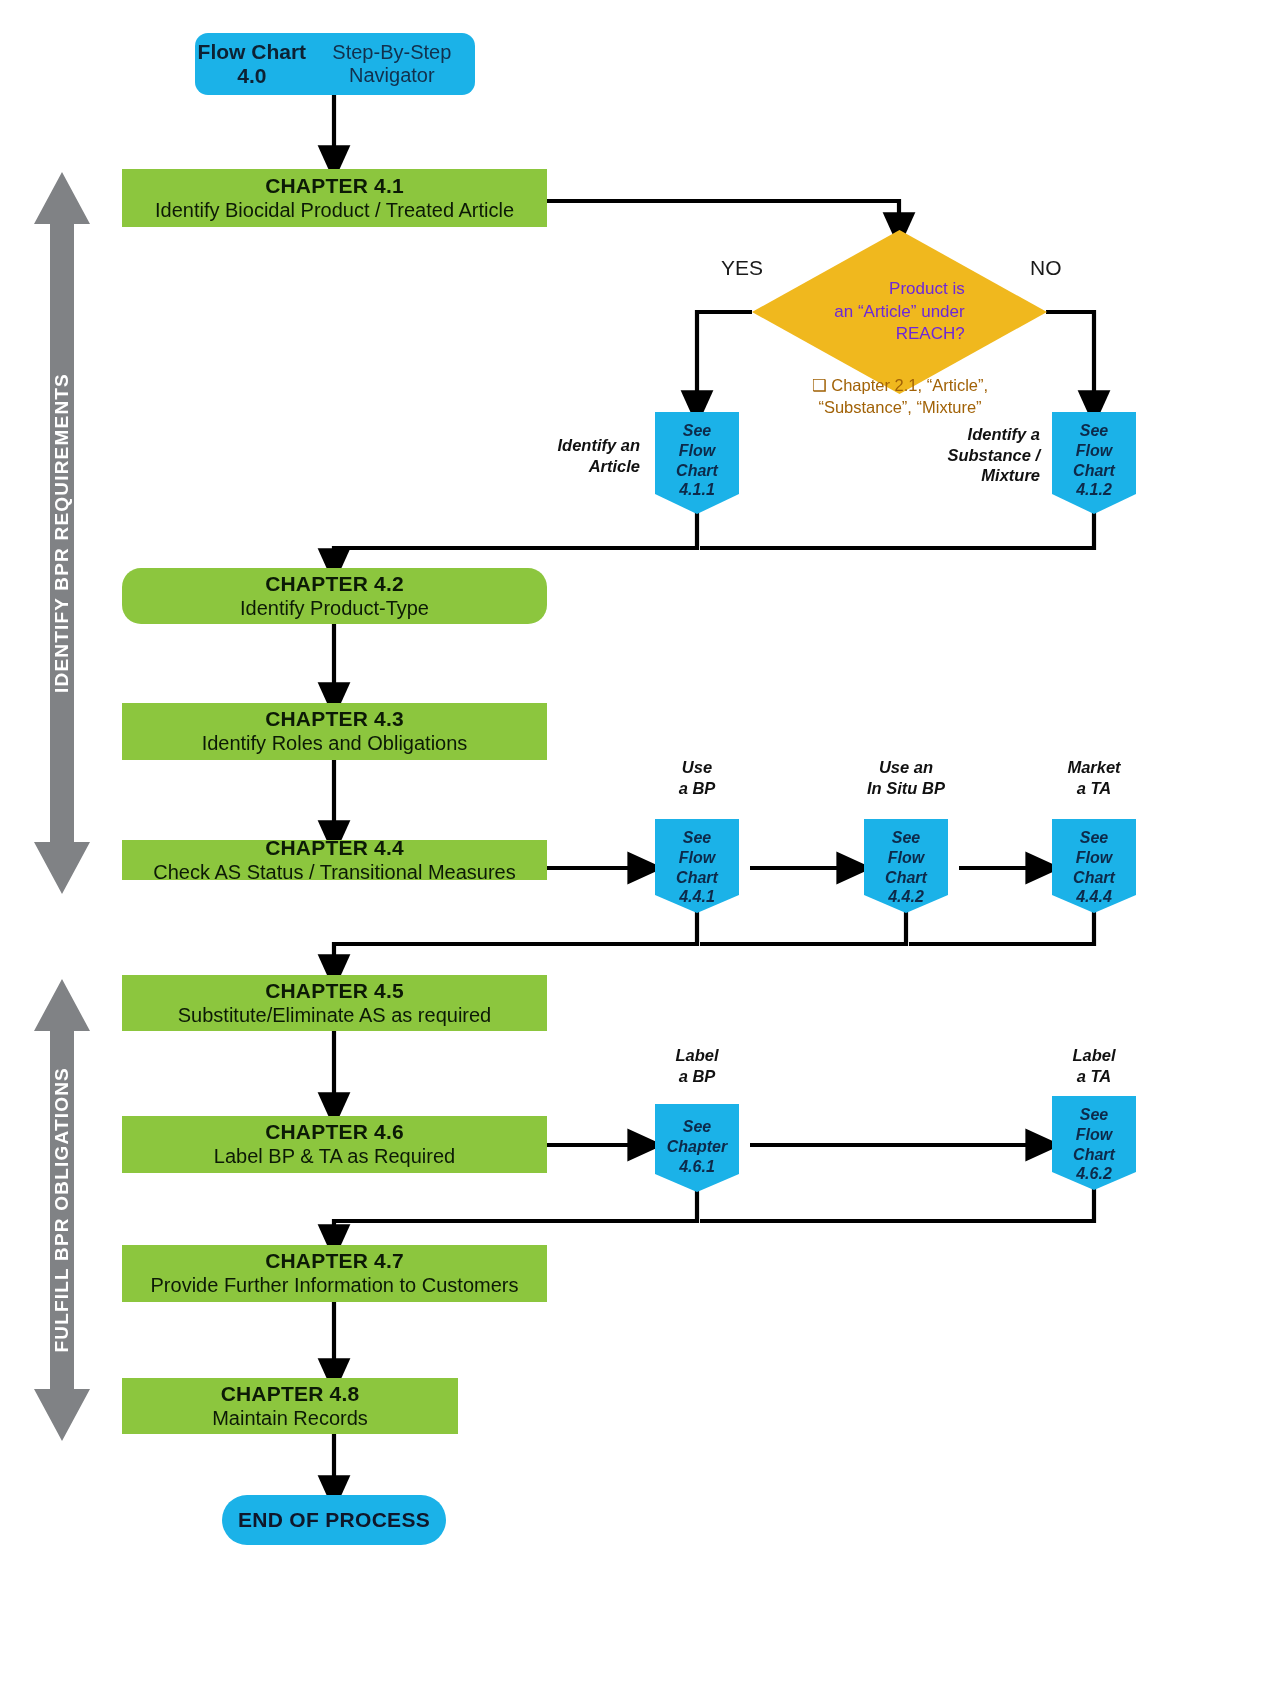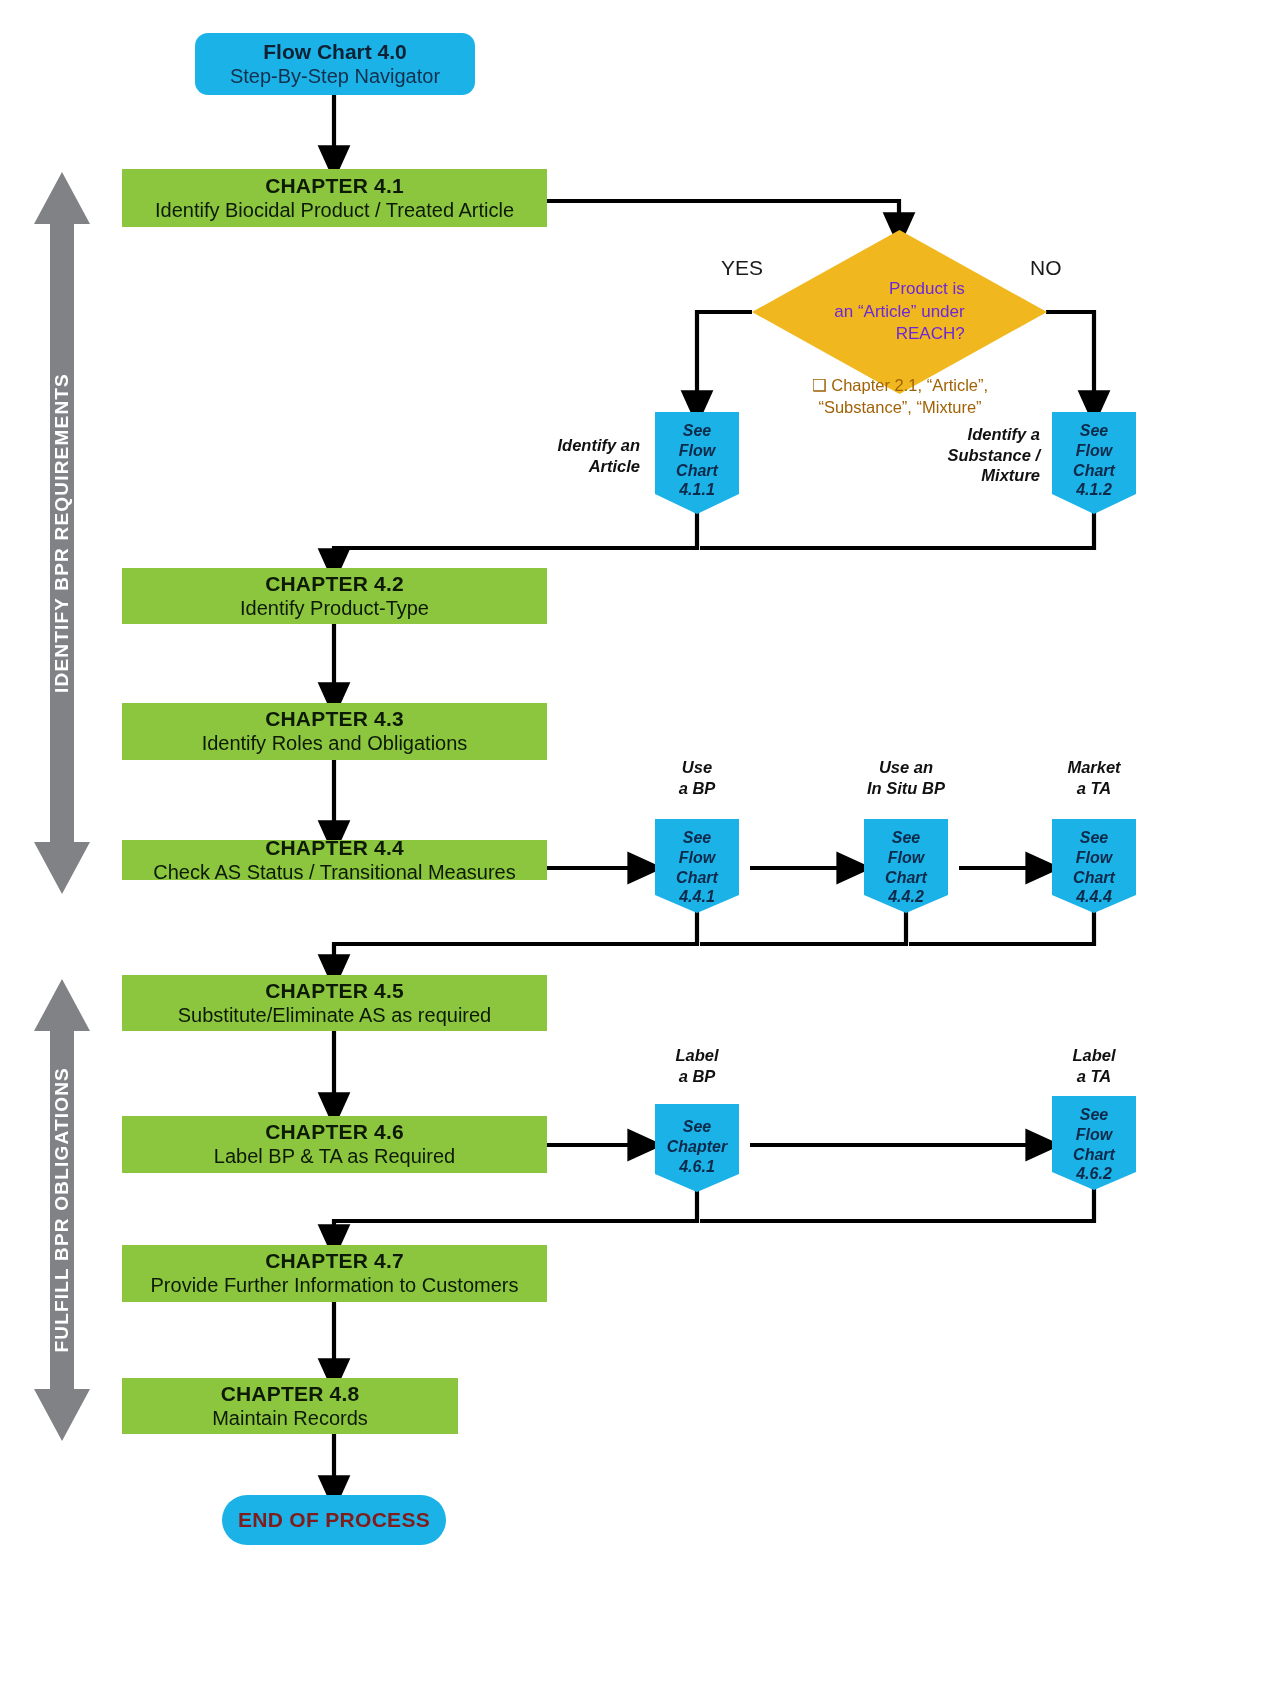--- a/index.html
+++ b/index.html
@@ -2,29 +2,29 @@
 <html><head>
 <meta charset="utf-8">
 <style>
   html,body{margin:0;padding:0;background:#ffffff;}
   body{width:1280px;height:1706px;font-family:"Liberation Sans",sans-serif;color:#111;}
   #stage{position:relative;width:1280px;height:1706px;overflow:hidden;background:#fff;}
 
   
   .pill{
     position:absolute;background:#1BB2E8;border-radius:13px;
-    display:flex;flex-direction:column;align-items:center;justify-content:center;
+    display:flex;flex-direction:row;align-items:center;justify-content:center;
     color:#10253f;text-align:center;line-height:1.16;
   }
   .pill .l1{font-weight:bold;font-size:21px;color:#0d2133;}
   .pill .l2{font-size:20px;color:#12304d;}
   .endpill{
     position:absolute;background:#1BB2E8;border-radius:26px;
     display:flex;align-items:center;justify-content:center;
-    font-weight:bold;font-size:21px;color:#7f1d1d;letter-spacing:.3px;
+    font-weight:bold;font-size:21px;color:#0f172a;letter-spacing:.3px;
   }
 
   
   .chap{
     position:absolute;background:#8CC63E;
     display:flex;flex-direction:column;align-items:center;justify-content:center;
     text-align:center;line-height:1.18;color:#0c1a06;
   }
   .chap .t1{font-weight:bold;font-size:21px;letter-spacing:.2px;}
   .chap .t2{font-size:20px;}
@@ -203,21 +203,21 @@
       <path d="M0,0 H84 V82 L42,102 L0,82 Z" fill="#1BB2E8"></path>
     </svg>
     <div class="btxt">
       <div>See</div>
       <div>Flow</div>
       <div>Chart</div>
       <div>4.1.2</div>
     </div>
   </div>
 
-  <div class="chap" style="left:122px;top:568px;width:425px;height:56px;">
+  <div class="chap" style="left:122px;top:568px;width:425px;height:56px;border-radius:19px;">
     <div class="t1">CHAPTER 4.2</div>
     <div class="t2">Identify Product-Type</div>
   </div>
 
   <div class="chap" style="left:122px;top:703px;width:425px;height:57px;">
     <div class="t1">CHAPTER 4.3</div>
     <div class="t2">Identify Roles and Obligations</div>
   </div>
 
   <div class="chap" style="left:122px;top:840px;width:425px;height:40px;">

